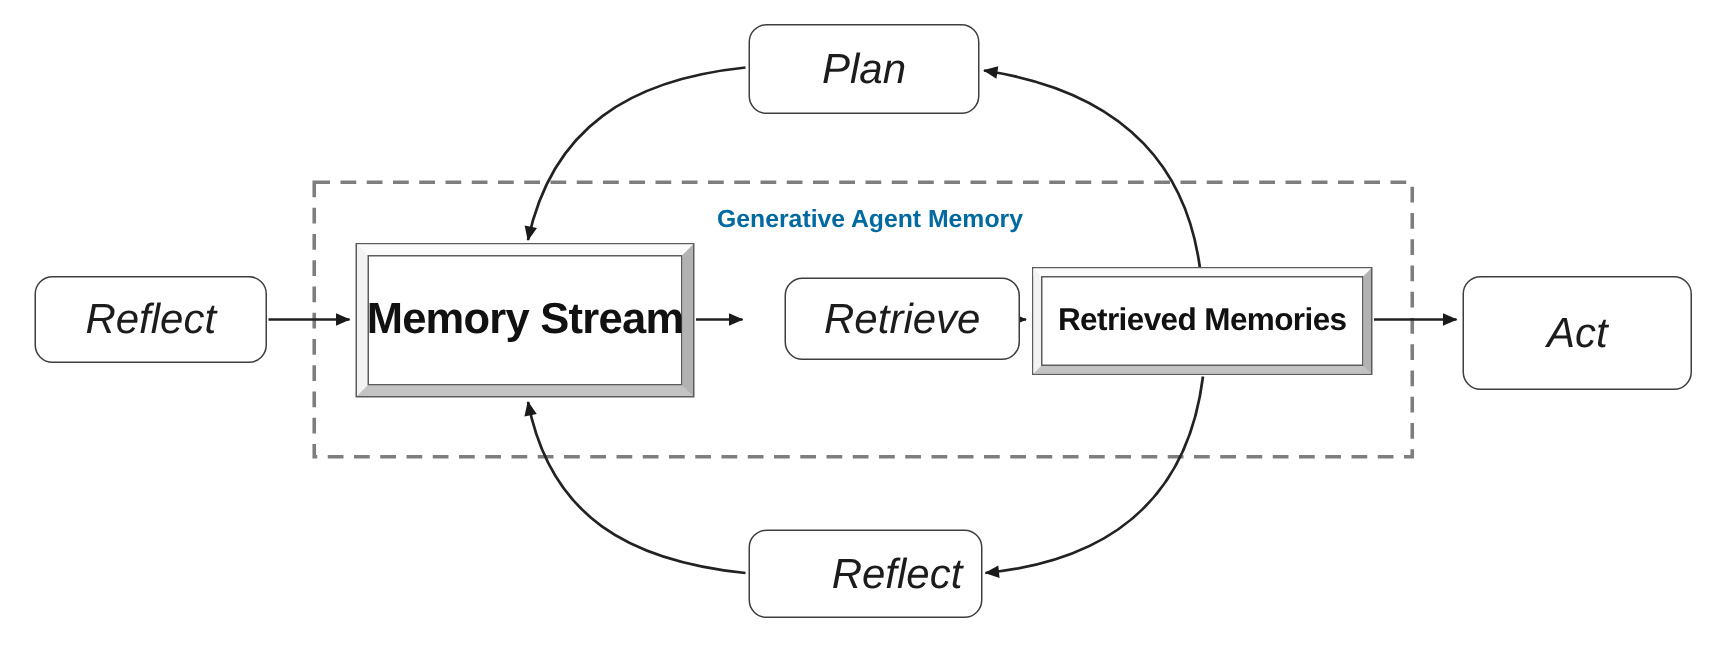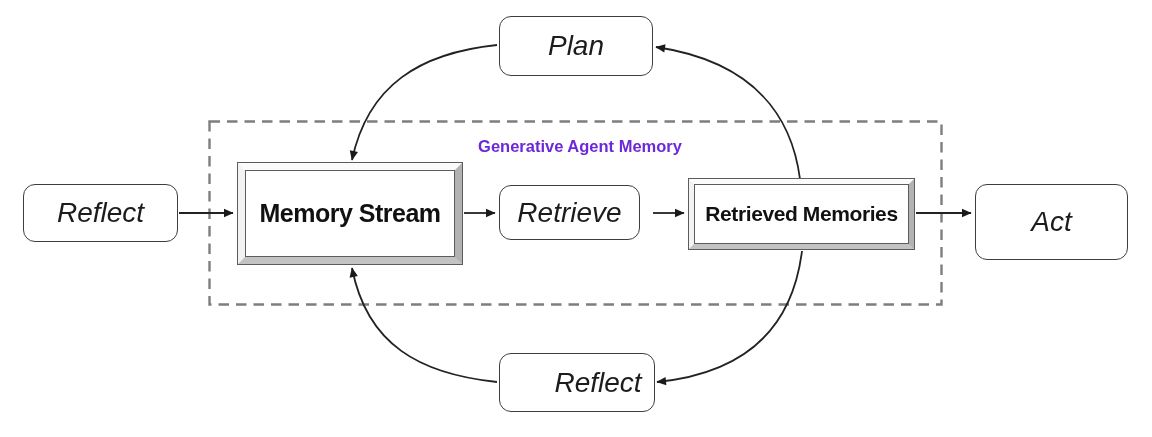--- a/index.html
+++ b/index.html
@@ -42,37 +42,37 @@
   .frame .inner {
     width: 100%; height: 100%;
     box-sizing: border-box;
     border: 1px solid #5c5c5c;
     background: #ffffff;
     display: flex; align-items: center; justify-content: center;
   }
   .frame-title { font-weight: 700; color: #111111; white-space: nowrap; }
   #memory-stream   { left: 237px; top: 162px; width: 226px; height: 103px; }
   #memory-stream .bevel { border-width: 7px; }
-  #memory-stream .frame-title { font-size: 25px; letter-spacing: -0.5px; }
+  #memory-stream .frame-title { font-size: 29px; letter-spacing: -0.5px; }
   #retrieved-memories { left: 688px; top: 178px; width: 227px; height: 72px; text-align: right; }
   #retrieved-memories .bevel { border-width: 5px; }
   #retrieved-memories .frame-title { font-size: 21px; letter-spacing: -0.4px; }
   #perceive { left: 23px;  top: 184px; width: 155px; height: 58px; }
   #plan     { left: 499px; top: 16px;  width: 154px; height: 60px; }
-  #retrieve { left: 499px; top: 185px; width: 141px; height: 55px; }
+  #retrieve { left: 523px; top: 185px; width: 157px; height: 55px; }
   #act      { left: 975px; top: 184px; width: 153px; height: 76px; }
   #reflect  { left: 499px; top: 353px; width: 156px; height: 59px; padding-left: 42px; }
   .memory-label {
     position: absolute;
     left: 455px; top: 137px; width: 250px;
     z-index: 2;
     text-align: center;
     font-size: 16.5px;
     font-weight: 700;
-    color: #6d28d9;
+    color: #0369a1;
     white-space: nowrap;
   }
 </style>
 </head>
 <body>
 
 <div class="canvas">
 
   <svg class="arrow-layer" viewBox="0 0 1152 437" xmlns="http://www.w3.org/2000/svg">
     <defs>

